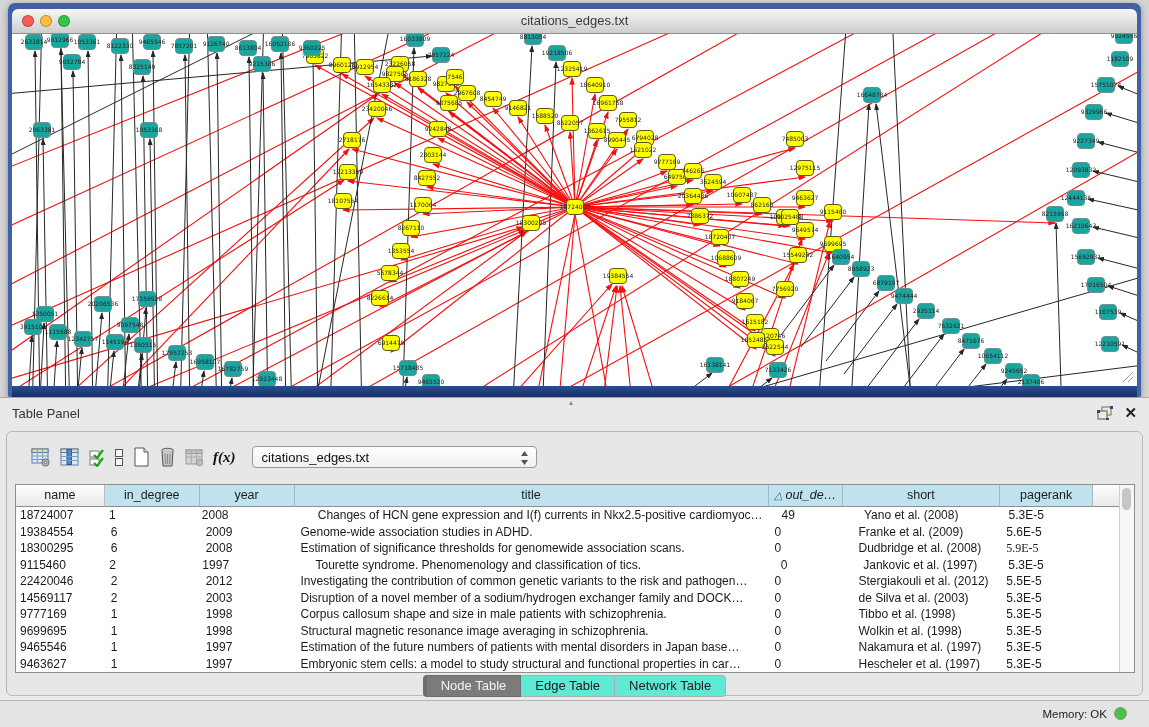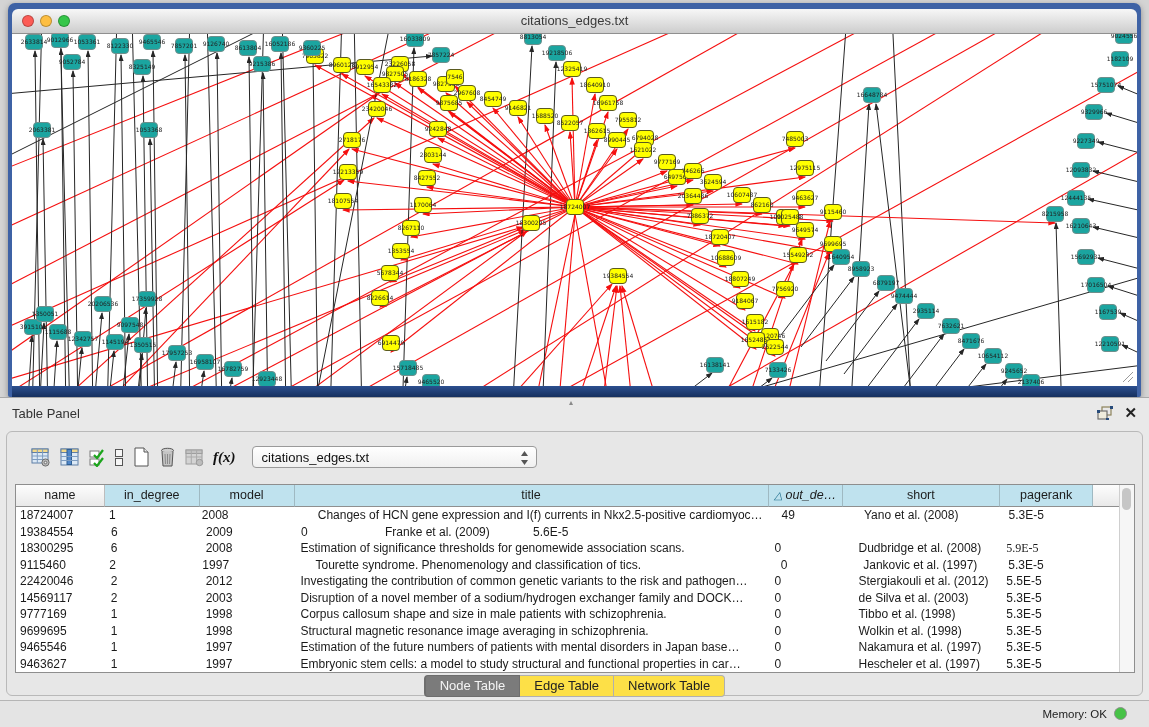--- a/index.html
+++ b/index.html
@@ -48,23 +48,23 @@
   .hcell.gray{background:linear-gradient(#fdfdfd,#e9e9e9);border-right:1px solid #bdbdbd;}
   .sort-tri{color:#20708f;font-size:11px;margin-right:3px;}
   .drow{display:flex;height:16.5px;}
   .dcell{box-sizing:border-box;font-size:12px;color:#1a1a1a;line-height:16px;
        overflow:hidden;white-space:nowrap;padding-left:6px;}
   .dcell.c-name{padding-left:4px;} .dcell.c-short{padding-left:16px;}
   #vscroll{position:absolute;right:0;top:0;width:14px;bottom:0;background:#f6f6f6;border-left:1px solid #cfcfcf;}
   #vthumb{position:absolute;left:2px;top:3px;width:9px;height:22px;background:#c6c6c6;border-radius:5px;}
   
   #tabs{position:absolute;left:0;right:0;top:243px;display:flex;justify-content:center;}
-  .tab{height:20px;line-height:20px;font-size:13px;padding:0 14px;background:#fde047;color:#222;
+  .tab{height:20px;line-height:20px;font-size:13px;padding:0 14px;background:#5eead4;color:#222;
        border:1px solid #b0b0b0;border-left:none;cursor:default;}
-  .tab:first-child{border-left:2px solid #7f1d1d;border-radius:4px 0 0 4px;}
+  .tab:first-child{border-left:4px solid #7f1d1d;border-radius:4px 0 0 4px;}
   .tab:last-child{border-radius:0 4px 4px 0;}
   .tab.sel{background:#7b7b7b;color:#f4f4f4;border-color:#6e6e6e;}
   
   #statusbar{position:absolute;left:0;bottom:0;width:1149px;height:27px;background:#e4e4e4;border-top:1px solid #b5b5b5;box-sizing:border-box;}
   #memory-label{position:absolute;right:42px;top:7px;font-size:11.5px;color:#222;}
   #memory-dot{position:absolute;right:22px;top:6px;width:13px;height:13px;border-radius:50%;
        background:#47c247;border:1px solid #8f8f8f;box-sizing:border-box;}
 </style>
 </head>
 <body>
@@ -836,41 +836,42 @@
           <path d="M4.5 14 L8 9 L1 9 Z" fill="#555"></path>
         </svg>
       </div>
     </div>
 
     <div id="table-wrap">
       <div id="grid">
           <div class="hrow">
             <div class="hcell gray" style="width: 89px;">name</div>
             <div class="hcell" style="width: 95px;">in_degree</div>
-            <div class="hcell" style="width: 95px;">model</div>
+            <div class="hcell" style="width: 95px;">year</div>
             <div class="hcell" style="width: 475px;">title</div>
             <div class="hcell" style="width: 74px; font-style: italic;"><span class="sort-tri">△</span>out_de…</div>
             <div class="hcell" style="width: 158px;">short</div>
             <div class="hcell" style="width: 93px;">pagerank</div>
             <div class="hcell gray" style="width: 27px;"></div>
           </div>
           <div class="drow">
             <div class="dcell c-name" style="width: 89px;">18724007</div>
             <div class="dcell c-indeg" style="width: 95px;">1</div>
             <div class="dcell c-year" style="width: 95px;">2008</div>
             <div class="dcell c-title" style="width: 475px; margin-left: 23px;">Changes of HCN gene expression and I(f) currents in Nkx2.5-positive cardiomyoc…</div>
             <div class="dcell c-out" style="width: 74px;">49</div>
             <div class="dcell c-short" style="width: 158px;">Yano et al. (2008)</div>
             <div class="dcell c-pagerank" style="width: 93px;">5.3E-5</div>
             <div class="dcell c-fill" style="width: 27px;"></div>
           </div>
           <div class="drow">
             <div class="dcell c-name" style="width: 89px;">19384554</div>
             <div class="dcell c-indeg" style="width: 95px;">6</div>
             <div class="dcell c-year" style="width: 95px;">2009</div>
+            <div class="dcell c-title" style="width: 475px;">Genome-wide association studies in ADHD.</div>
             <div class="dcell c-out" style="width: 74px;">0</div>
             <div class="dcell c-short" style="width: 158px;">Franke et al. (2009)</div>
             <div class="dcell c-pagerank" style="width: 93px;">5.6E-5</div>
             <div class="dcell c-fill" style="width: 27px;"></div>
           </div>
           <div class="drow">
             <div class="dcell c-name" style="width: 89px;">18300295</div>
             <div class="dcell c-indeg" style="width: 95px;">6</div>
             <div class="dcell c-year" style="width: 95px;">2008</div>
             <div class="dcell c-title" style="width: 475px;">Estimation of significance thresholds for genomewide association scans.</div>

